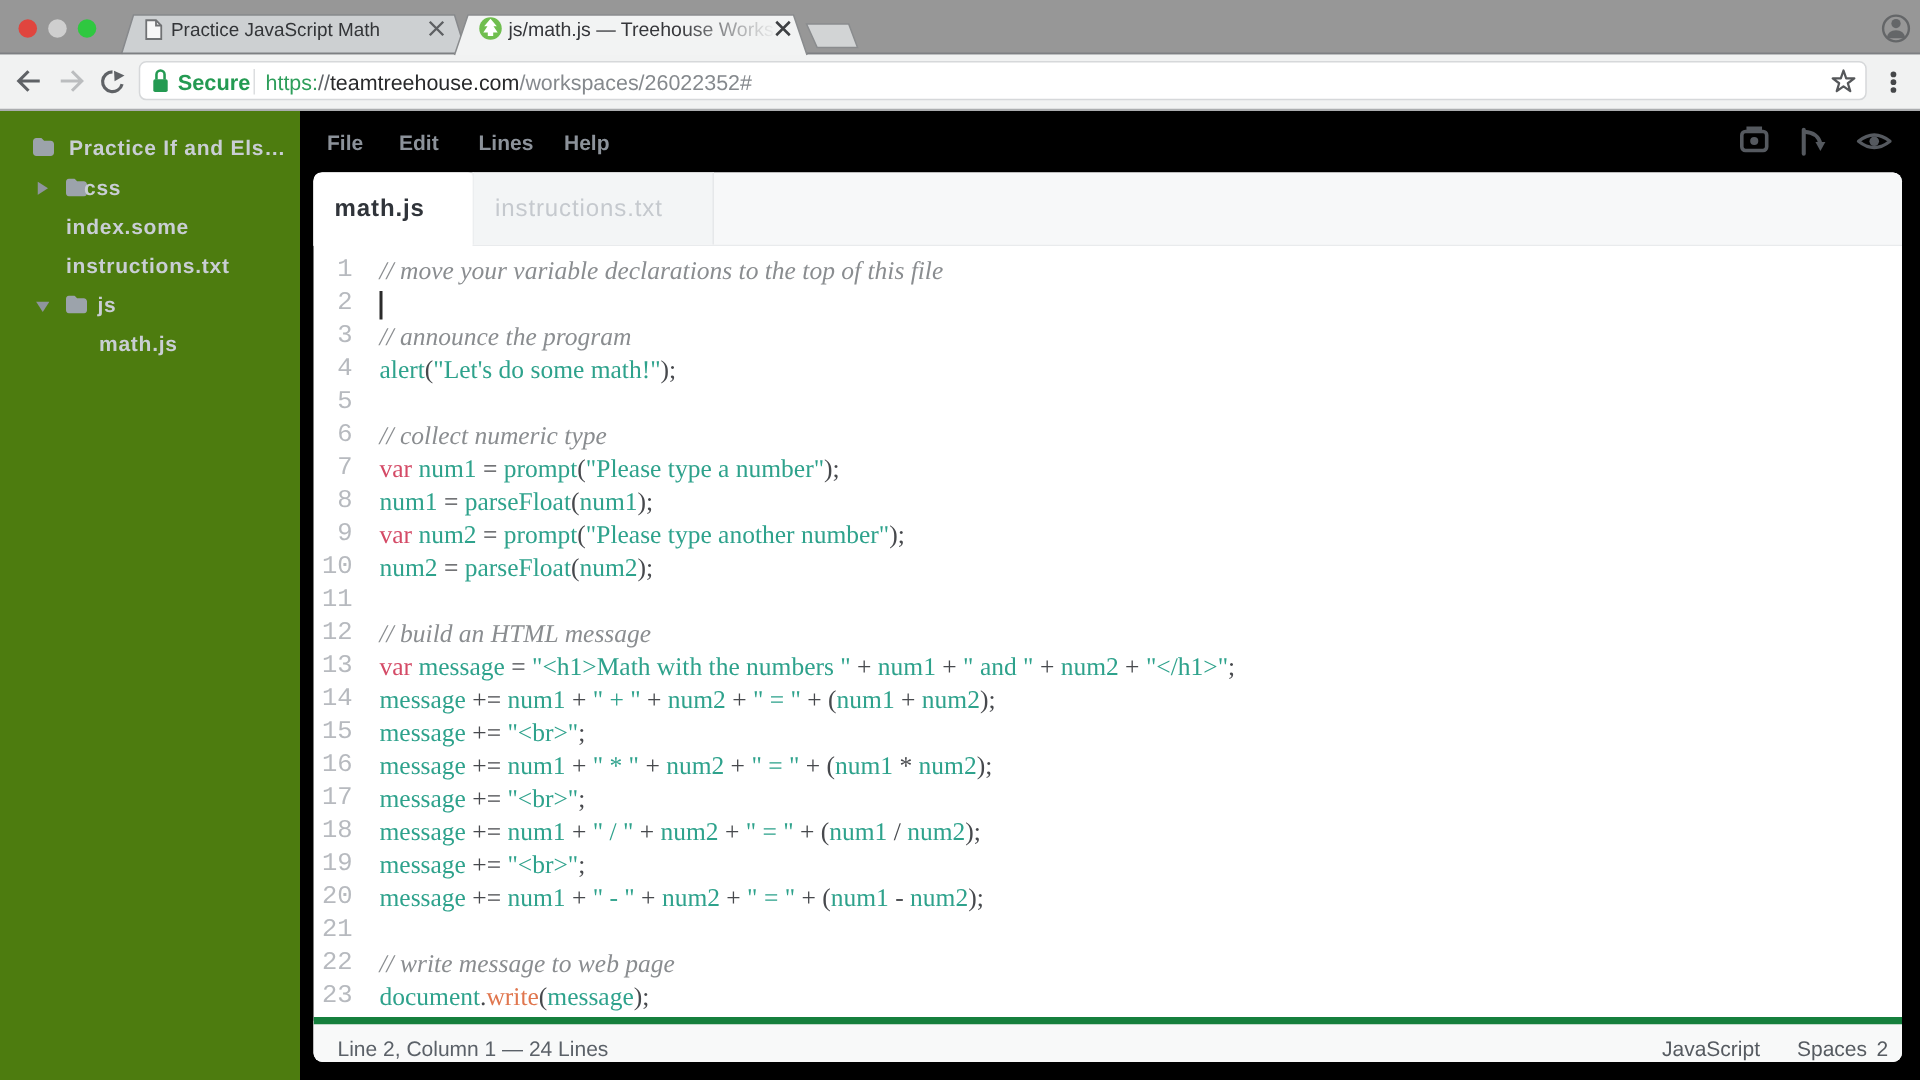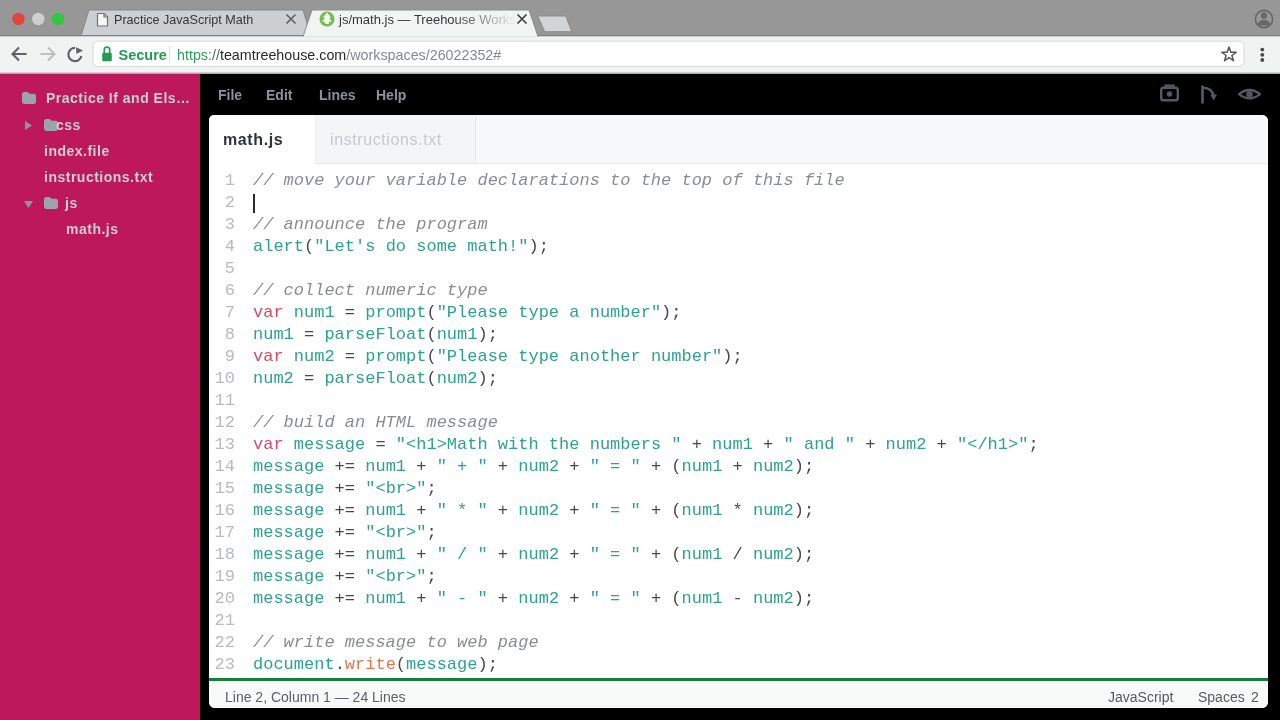--- a/index.html
+++ b/index.html
@@ -1,32 +1,32 @@
 <!DOCTYPE html>
 <html><head><meta charset="utf-8"><style>
 *{margin:0;padding:0;box-sizing:border-box}
 html,body{width:1280px;height:720px;overflow:hidden;background:#fff;font-family:"Liberation Sans",sans-serif}
 .abs{position:absolute}
 #root{position:absolute;top:0;left:0;width:1280px;height:720px}
-#sidebar{top:74px;left:0;width:200px;height:646px;background:#be185d}
+#sidebar{top:74px;left:0;width:200px;height:646px;background:#4d7c0f}
 .srow{position:absolute;left:0;width:200px;height:26px;color:#C9CED4;font-size:14px;font-weight:bold;letter-spacing:0.5px;line-height:26px}
 #page{top:74px;left:200px;width:1080px;height:646px;background:#000000}
 .menuitem{position:absolute;top:0;height:42px;line-height:42px;font-size:14px;font-weight:bold;color:#8C929A}
 #panel{left:9px;top:41px;width:1059px;height:593px;background:#fff;border-radius:6px}
 #tabstrip{position:absolute;left:0;top:0;width:1059px;height:49px;background:#F7F8F9;border-bottom:1px solid #E9EBED;border-radius:6px 6px 0 0}
 #tab-active{position:absolute;left:0;top:0;width:106px;height:49px;background:#fff;border-radius:5px 3px 0 0;z-index:2;font-weight:bold;font-size:16px;letter-spacing:0.6px;color:#30343A;line-height:49px;padding-left:14px}
 #tab-inactive{position:absolute;left:106px;top:0;width:161px;height:48px;background:#F3F5F6;border-right:1px solid #E6E8EA;border-left:1px solid #ECEEF0;font-size:16px;letter-spacing:0.6px;color:#C5C9CE;line-height:49px;padding-left:14px}
 #gutter{position:absolute;left:0;top:55px;width:26px;text-align:right;font-family:"Liberation Mono",monospace;font-size:17px;line-height:22px;color:#B7BABF}
-#code{position:absolute;left:44px;top:55px;font-family:Liberation Mono, monospace;font-size:17px;line-height:22px;color:#47494D;white-space:pre}
+#code{position:absolute;left:44px;top:55px;font-family:Liberation Serif, serif;font-size:17px;line-height:22px;color:#47494D;white-space:pre}
 #code i{font-style:italic;color:#8A8D90}
 #code .k{color:#D44A66}
 #code .t{color:#2EA28C;font-style:normal}
 #code .o{color:#E0764E}
 #cursor{position:absolute;left:44px;top:78.5px;width:1.5px;height:19px;background:#2B2B2B}
-#statusbar{position:absolute;left:0;top:563px;width:1059px;height:30px;background:#F8F9F9;border-top:3px solid #15803d;border-radius:0 0 6px 6px;font-size:14px;color:#5B6168}
+#statusbar{position:absolute;left:0;top:563px;width:1059px;height:30px;background:#F8F9F9;border-top:5px solid #15803d;border-radius:0 0 6px 6px;font-size:14px;color:#5B6168}
 #statusbar span{position:absolute;top:0;line-height:32px}
 </style></head>
 <body>
 <div id="root">
 <svg id="chrome" class="abs" style="top:0;left:0" width="1280" height="74">
 <defs>
 <linearGradient id="fade2" gradientUnits="userSpaceOnUse" x1="452" y1="0" x2="518" y2="0">
 <stop offset="0" stop-color="#35363A"></stop>
           <stop offset="1" stop-color="#35363A" stop-opacity="0"></stop>
 </linearGradient>
@@ -79,21 +79,21 @@
   <div class="srow" style="top:37.5px">
     <svg class="abs" style="left:25px;top:9px" width="7" height="9">
           <path d="M0 0L7 4.5L0 9z" fill="#8F959D"></path>
         </svg>
     <svg class="abs" style="left:44px;top:7px" width="14" height="12">
           <path d="M0 2.2C0 1 1 0 2.2 0h3.4l1.8 1.8h4.4c1.2 0 2.2 1 2.2 2.2v5.8c0 1.2-1 2.2-2.2 2.2H2.2C1 12 0 11 0 9.8z" fill="#9CA3AB"></path>
         </svg>
     <span class="abs" style="left:56px">css</span>
   </div>
   <div class="srow" style="top:63.5px">
-        <span class="abs" style="left:44px">index.file</span>
+        <span class="abs" style="left:44px">index.some</span>
       </div>
   <div class="srow" style="top:89.5px">
         <span class="abs" style="left:44px">instructions.txt</span>
       </div>
   <div class="srow" style="top:115.5px">
     <svg class="abs" style="left:24px;top:11px" width="9" height="7">
           <path d="M0 0L9 0L4.5 7z" fill="#8F959D"></path>
         </svg>
     <svg class="abs" style="left:44px;top:7px" width="14" height="12">
           <path d="M0 2.2C0 1 1 0 2.2 0h3.4l1.8 1.8h4.4c1.2 0 2.2 1 2.2 2.2v5.8c0 1.2-1 2.2-2.2 2.2H2.2C1 12 0 11 0 9.8z" fill="#9CA3AB"></path>

